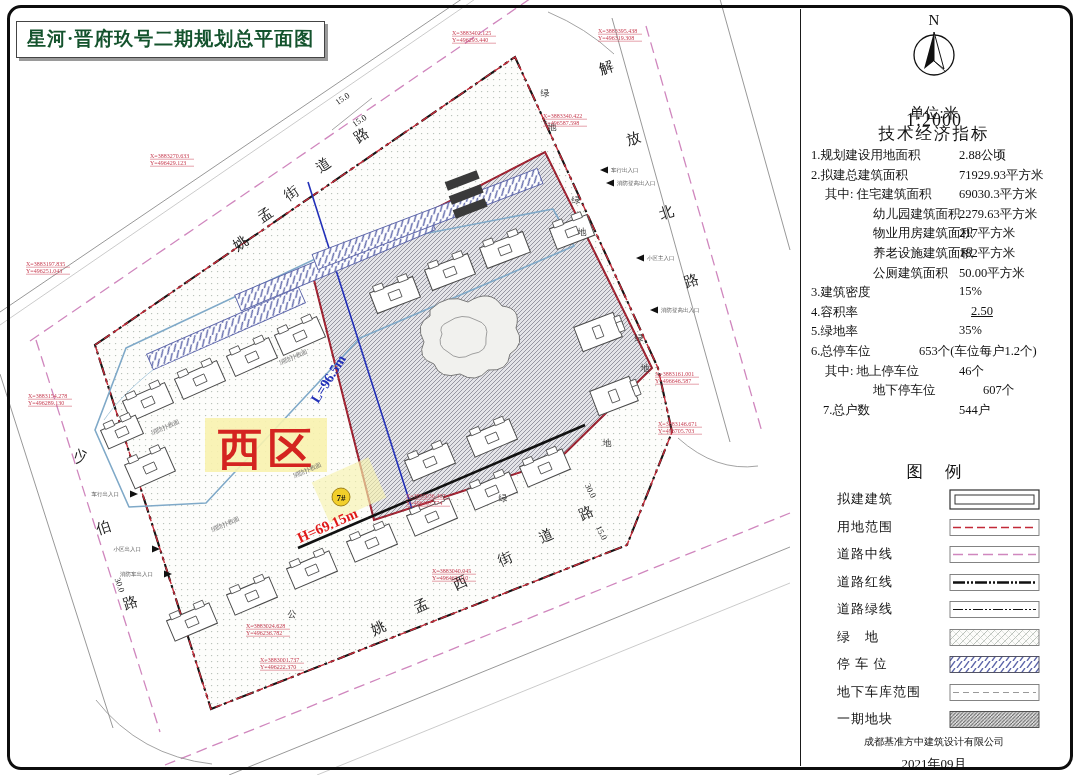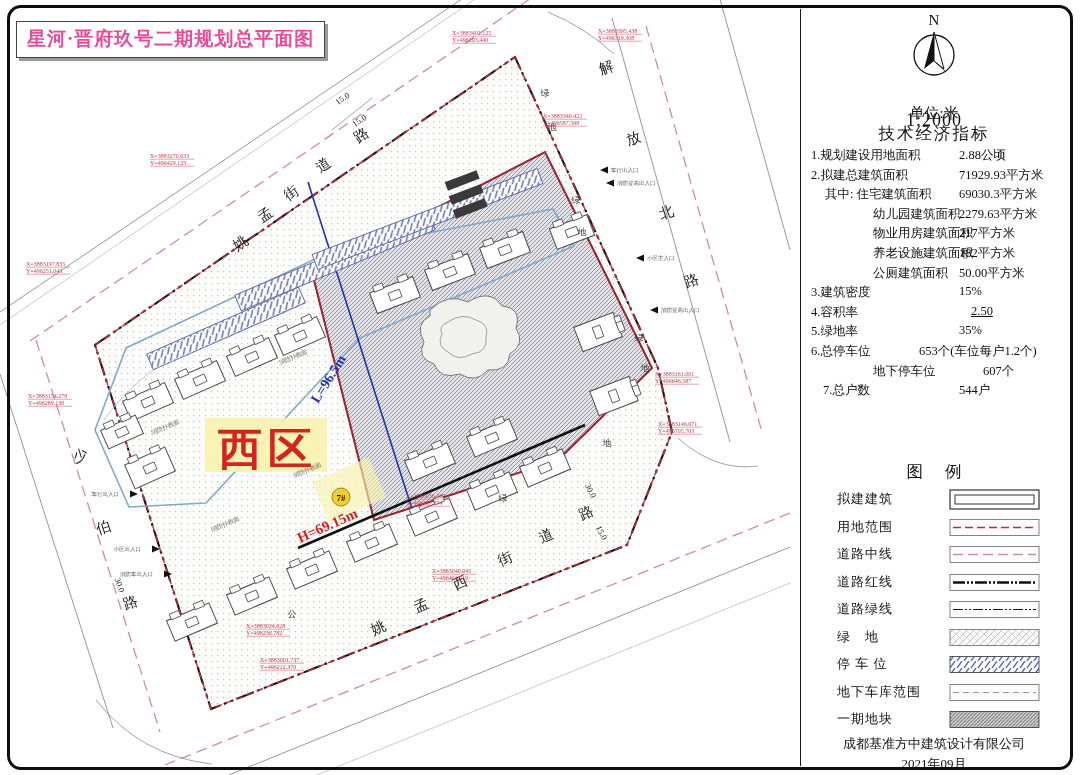--- a/index.html
+++ b/index.html
@@ -4,38 +4,38 @@
 <style>
   html,body{margin:0;padding:0;background:#fff;}
   #sheet{position:relative;width:1080px;height:775px;background:#fff;overflow:hidden;
          font-family:"Liberation Serif", serif;}
   #outer-frame{position:absolute;left:7px;top:5px;right:7px;bottom:5px;
          border:3.5px solid #0d0d0d;border-radius:14px;pointer-events:none;z-index:5;}
   #map-svg{position:absolute;left:0;top:0;width:1080px;height:775px;}
   svg text{font-family:"Liberation Serif", serif;}
   #title-box{position:absolute;left:16px;top:21px;z-index:4;background:#fff;
          border:1.5px solid #444;box-shadow:3px 3px 0 0 #9a9a9a;
-         padding:4px 10px 5px 10px;font-size:19px;font-weight:bold;color:#ec4899;letter-spacing:1px;}
+         padding:4px 10px 5px 10px;font-size:19px;font-weight:bold;color:#14532d;letter-spacing:1px;}
   
   #panel{position:absolute;left:800px;top:9px;bottom:9px;width:266px;background:#fff;
          border-left:1.5px solid #1a1a1a;z-index:3;color:#111;}
   #north{position:absolute;top:2px;left:50%;transform:translateX(-50%);}
   #scale-label{position:absolute;top:74px;width:100%;text-align:center;font-size:18px;letter-spacing:1px;margin-top:27px;}
   #unit-label{position:absolute;top:95px;width:100%;text-align:center;font-size:15px;}
   #ind-title{position:absolute;top:114px;width:100%;text-align:center;font-size:16.5px;letter-spacing:2px;}
   #ind-rows{position:absolute;top:138px;left:10px;right:2px;}
   .ind-row{position:relative;height:19.6px;font-size:12.5px;white-space:nowrap;}
   .ind-label{position:absolute;top:0;}
   .ind-value{position:absolute;top:0;}
   #legend-title{position:absolute;top:452px;width:100%;text-align:center;font-size:16.5px;letter-spacing:22px;text-indent:22px;}
   #legend-rows{position:absolute;top:478px;left:0;right:0;}
   .lg-row{position:relative;height:27.5px;}
   .lg-label{position:absolute;left:36px;top:3px;font-size:13px;letter-spacing:1px;}
   .lg-swatch{position:absolute;left:148px;top:2px;}
-  #company{position:absolute;top:726px;width:100%;text-align:center;font-size:13px;}
+  #company{position:absolute;top:726px;width:100%;text-align:center;font-size:10px;}
   #date{position:absolute;top:746px;width:100%;text-align:center;font-size:13px;}
 </style>
 </head>
 <body>
 
 <div id="sheet">
   <svg id="map-svg" viewBox="0 0 1080 775">
       <defs>
         <pattern id="pat-dots" width="6" height="6" patternUnits="userSpaceOnUse">
           <rect x="0" y="0" width="6" height="6" fill="#fdfdfb"></rect>
@@ -437,20 +437,24 @@
         </div>
         <div class="ind-row">
           <span class="ind-label" style="left: 0px;">5.绿地率</span>
           <span class="ind-value" style="left: 148px;">35%</span>
         </div>
         <div class="ind-row">
           <span class="ind-label" style="left: 0px;">6.总停车位</span>
           <span class="ind-value" style="left: 108px;">653个(车位每户1.2个)</span>
         </div>
         <div class="ind-row">
+          <span class="ind-label" style="left: 14px;">其中: 地上停车位</span>
+          <span class="ind-value" style="left: 148px;">46个</span>
+        </div>
+        <div class="ind-row">
           <span class="ind-label" style="left: 62px;">地下停车位</span>
           <span class="ind-value" style="left: 148px; margin-left: 24px;">607个</span>
         </div>
         <div class="ind-row">
           <span class="ind-label" style="left: 12px;">7.总户数</span>
           <span class="ind-value" style="left: 148px;">544户</span>
         </div>
       </div>
     <div id="legend-title">图例</div>
     <div id="legend-rows">

